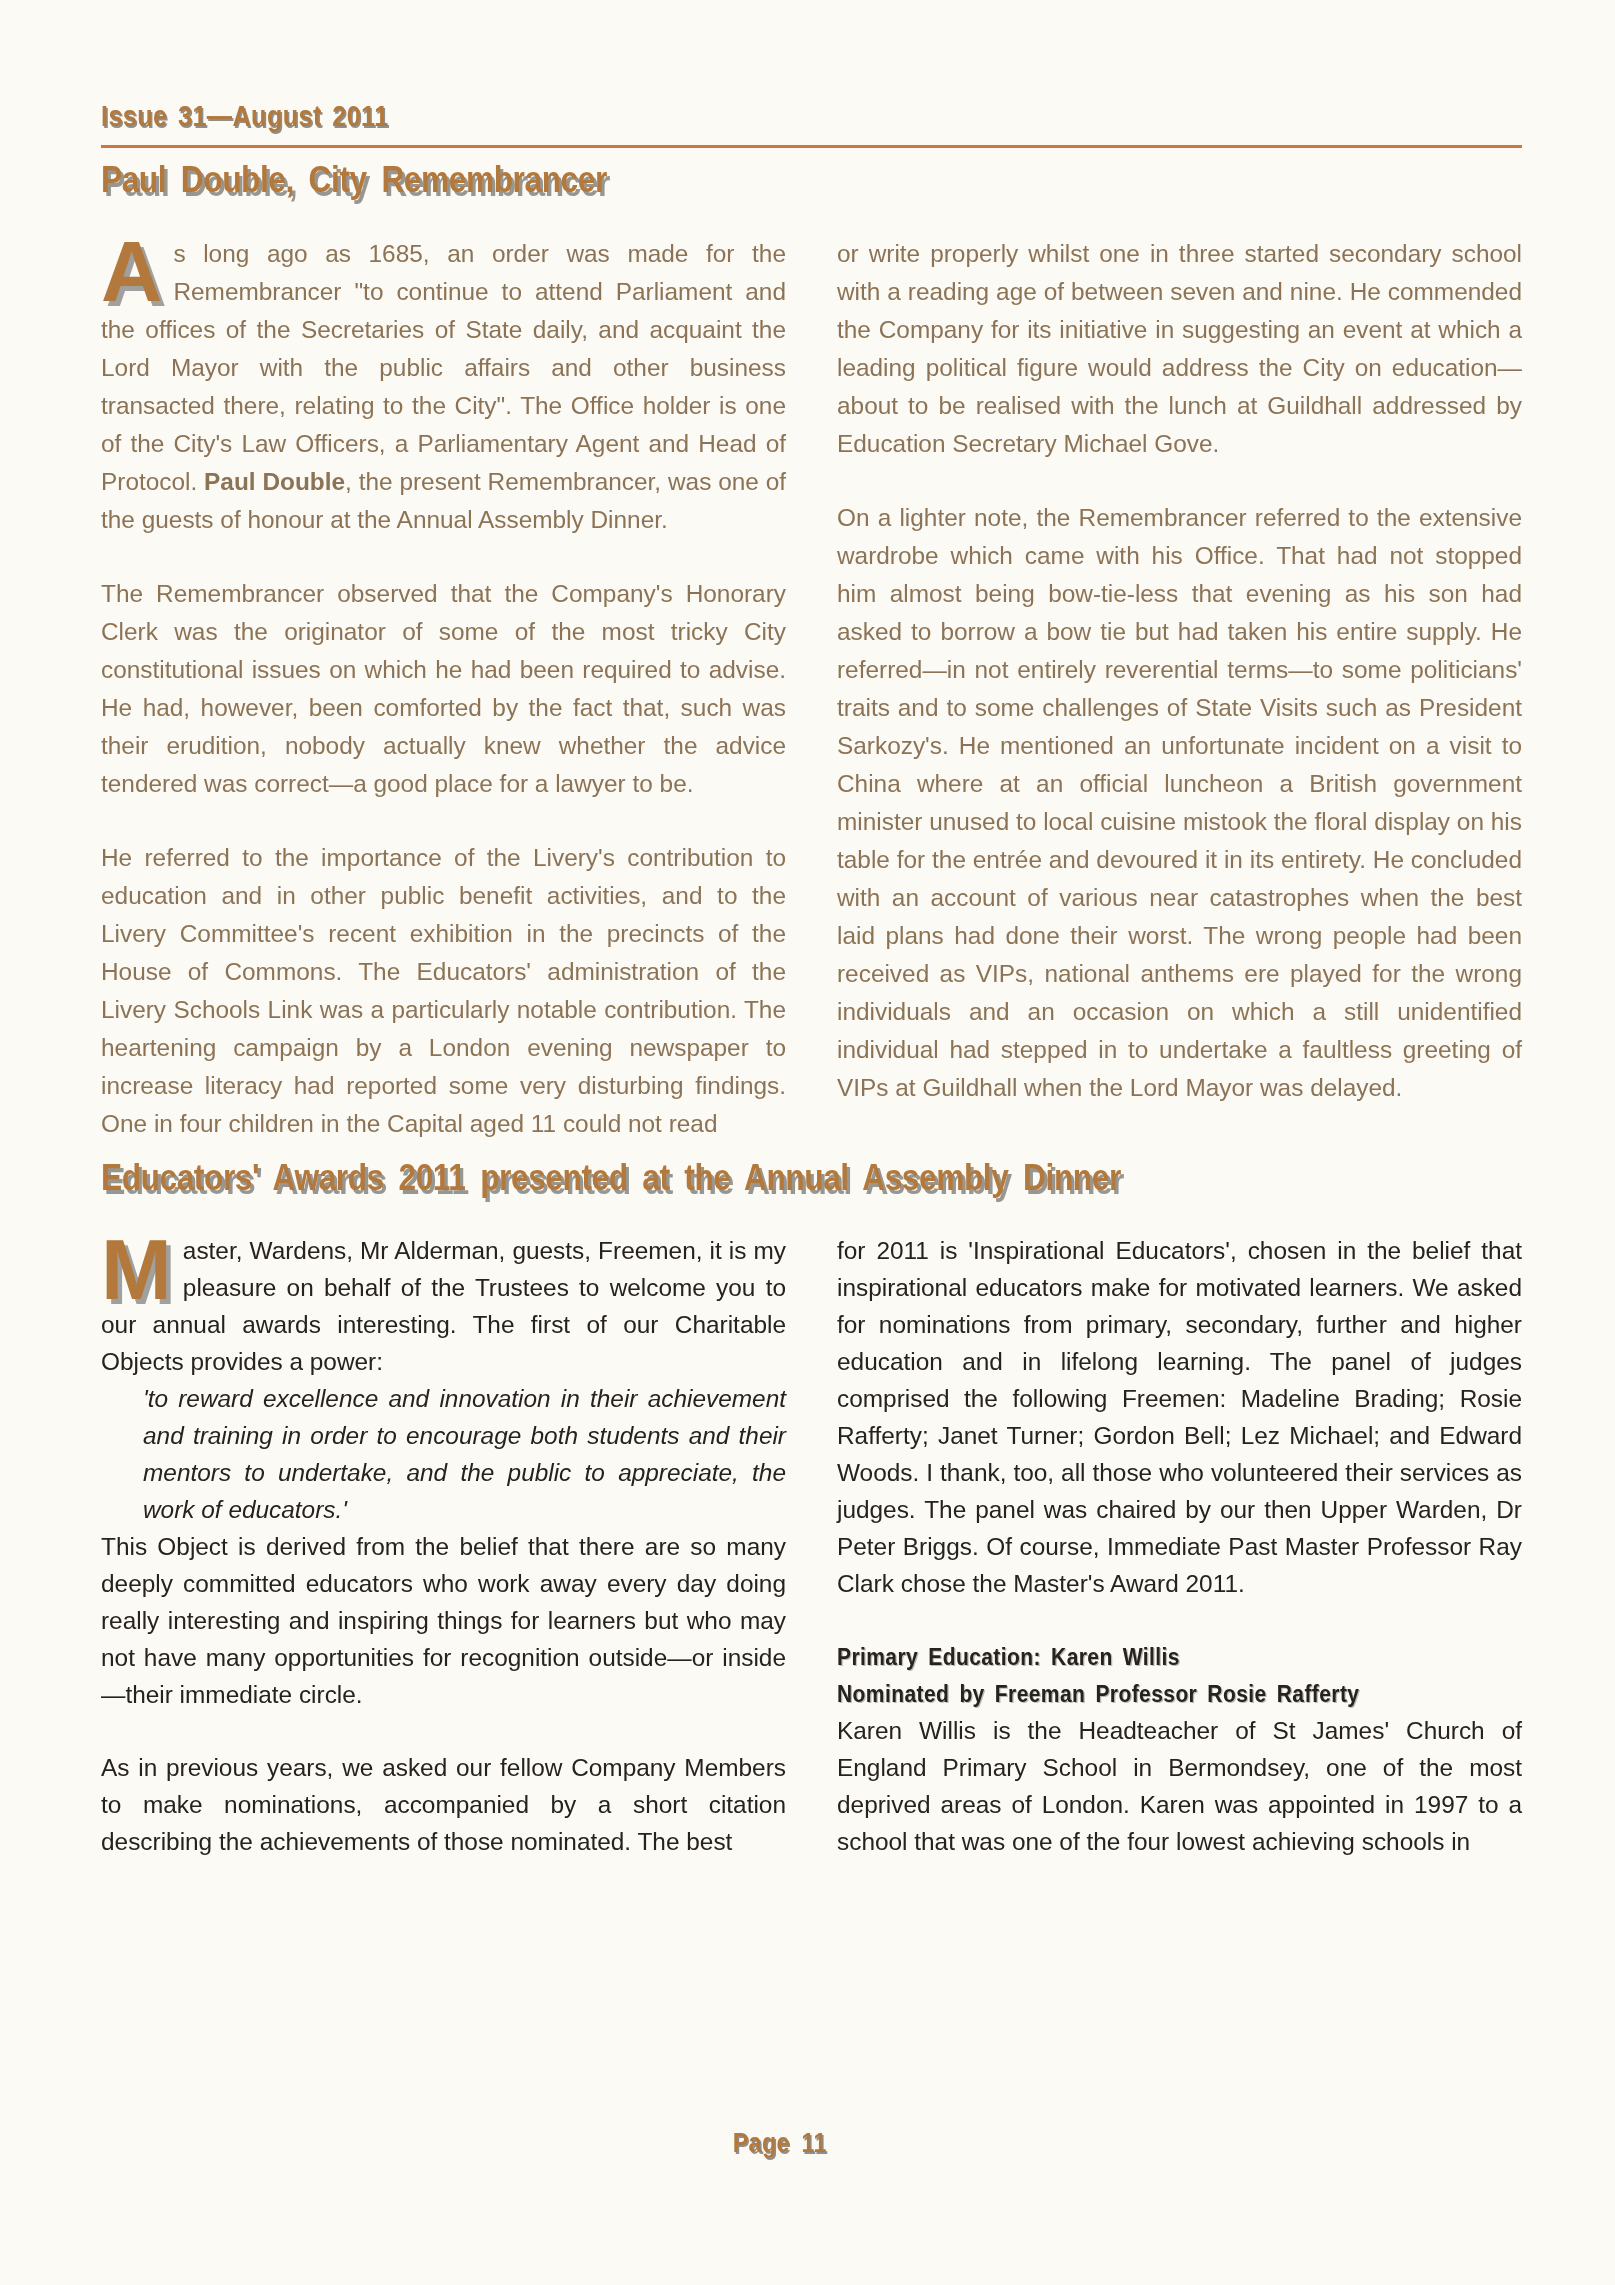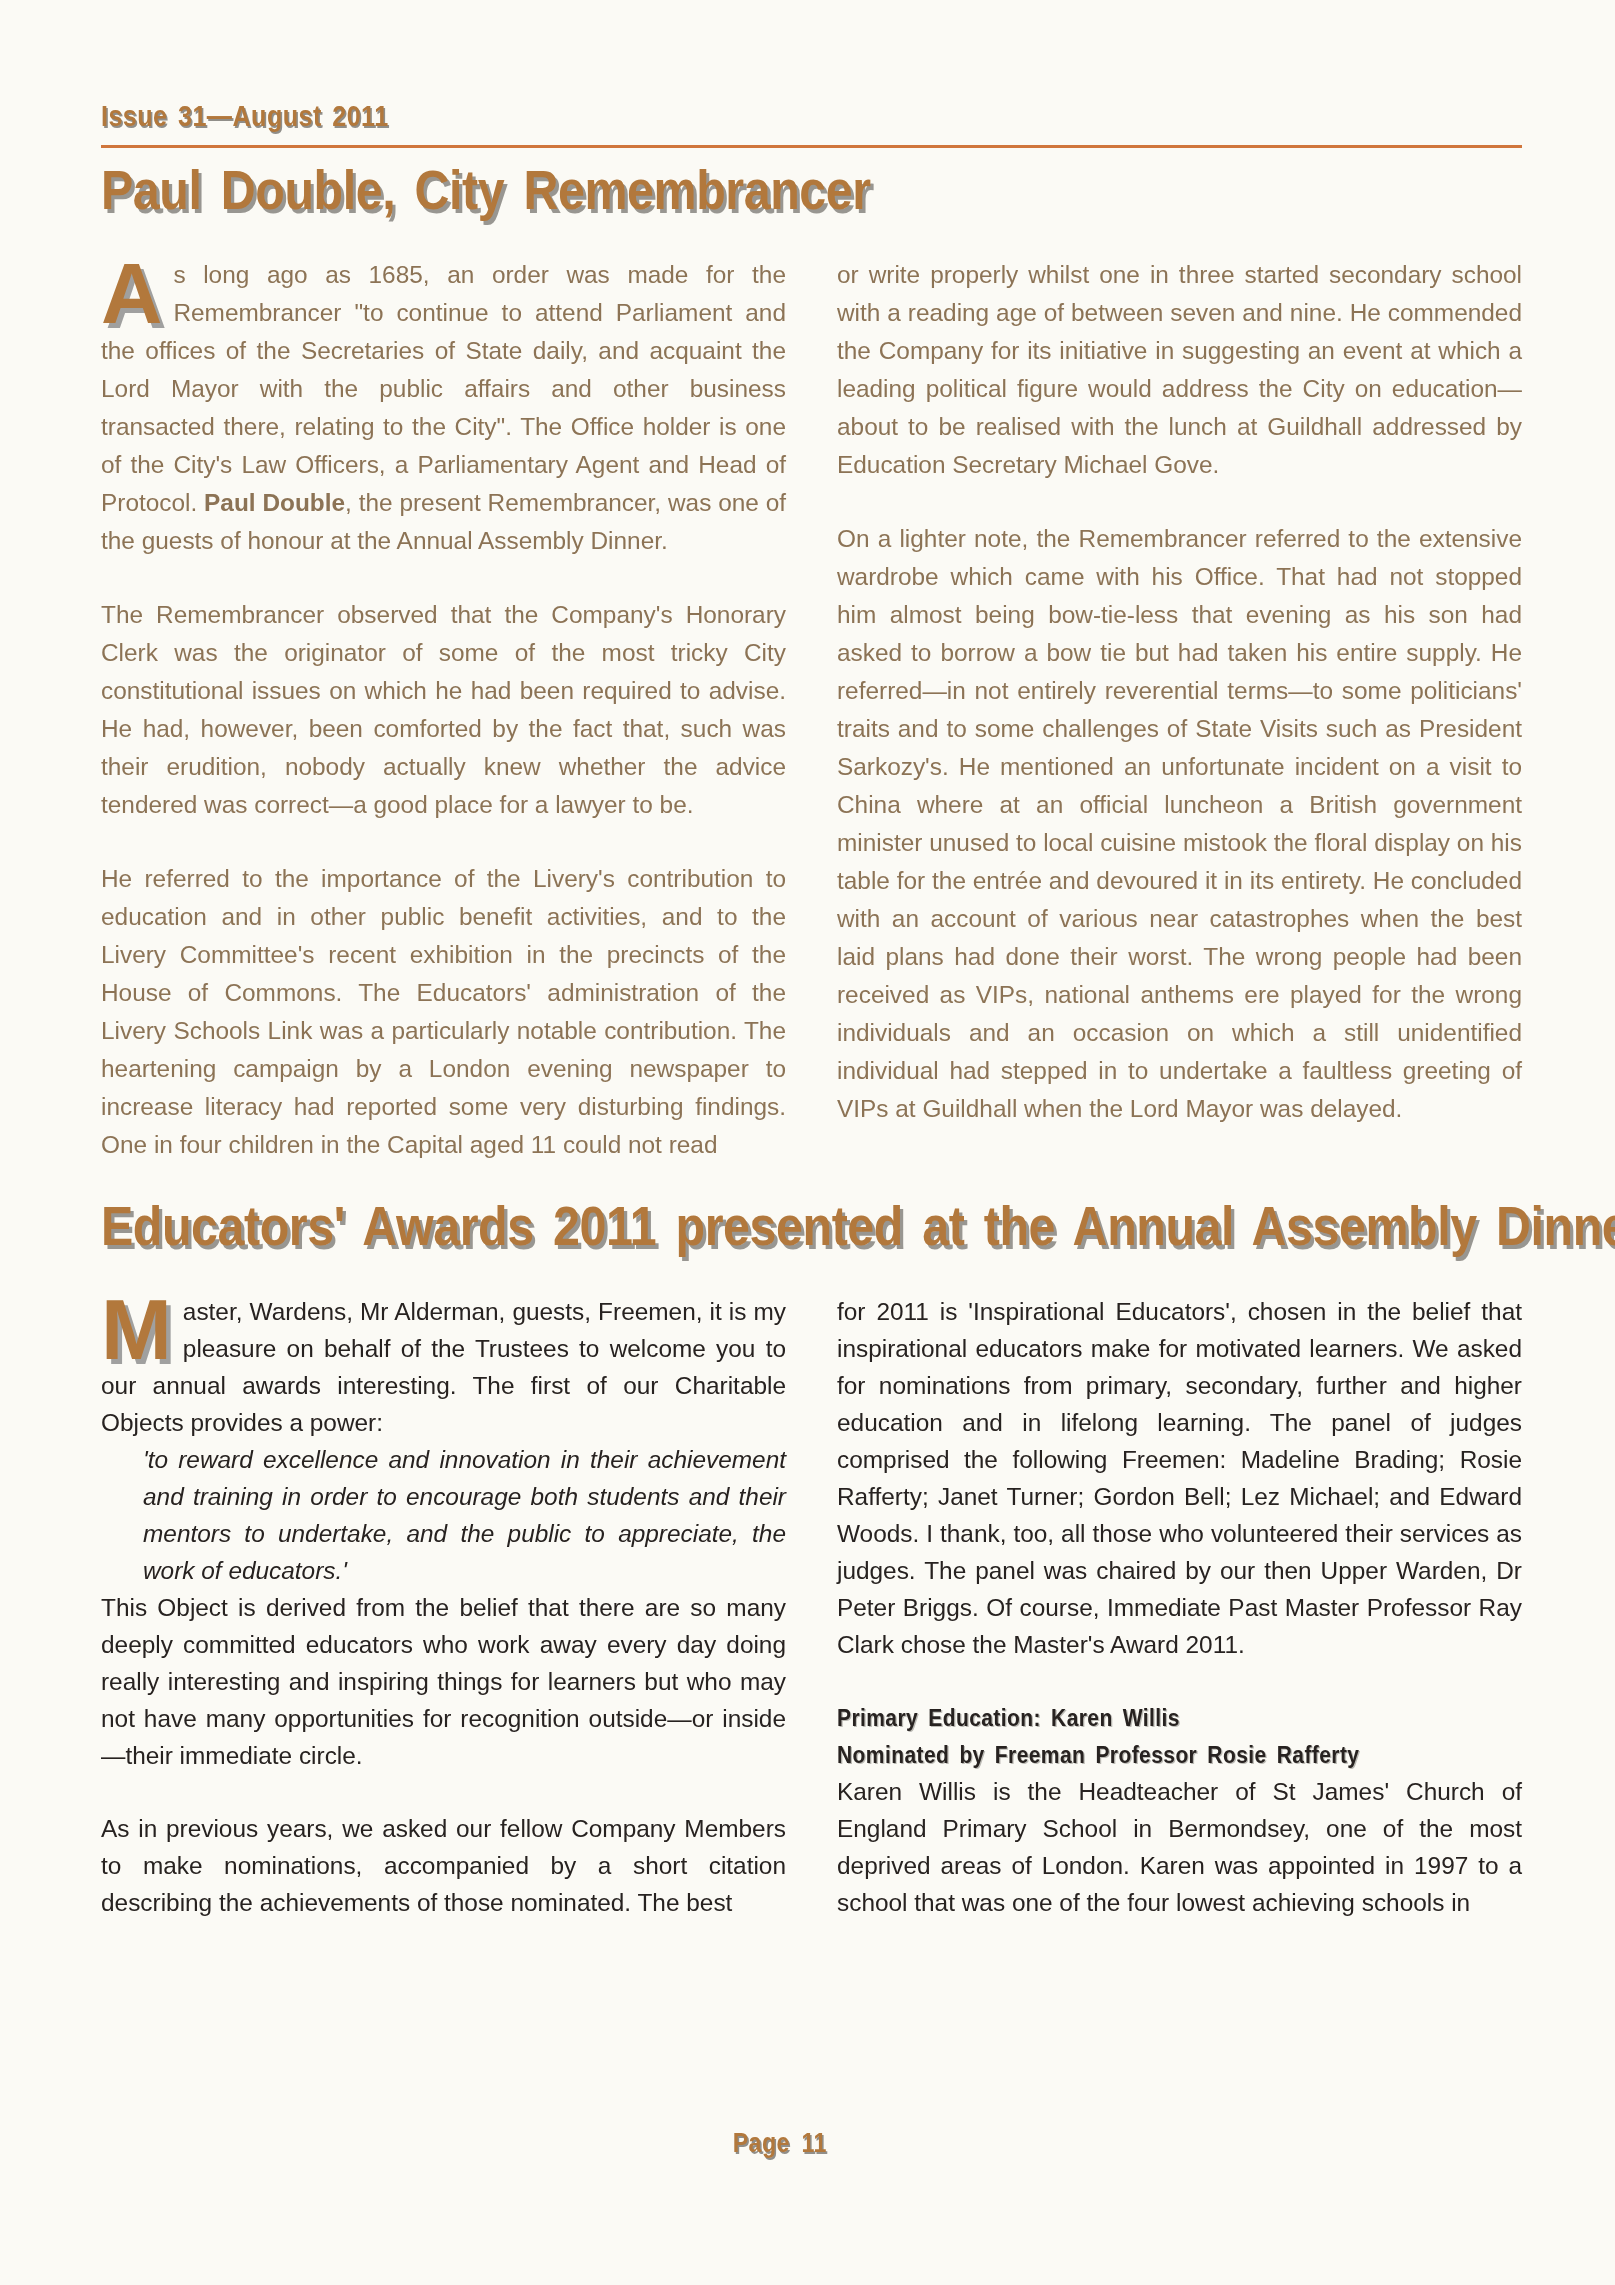--- a/index.html
+++ b/index.html
@@ -16,27 +16,27 @@
   
   .issue{
     color:#b2783c;font-weight:bold;font-size:30px;line-height:1;
     text-shadow:1.8px 1.8px 0 rgba(125,122,118,.85);
   }
   .issue-inner{display:inline-block;transform:scaleX(.84);transform-origin:0 50%;
     letter-spacing:0.5px;word-spacing:3.6px;}
   .rule{height:3.6px;background:#d0763c;margin-top:13.6px;}
   
   .title{
-    color:#b2783c;font-weight:bold;font-size:55px;line-height:1.15;
+    color:#b2783c;font-weight:bold;font-size:36px;line-height:1.15;
     text-shadow:3.6px 3.6px 0 rgba(128,125,120,.8);
     margin-top:11px;white-space:nowrap;
   }
   .title-inner{display:inline-block;transform:scaleX(.88);transform-origin:0 50%;
     letter-spacing:-0.5px;word-spacing:7.2px;}
-  .title2{margin-top:31px;}
+  .title2{margin-top:14px;}
   
   .cols{display:flex;gap:51px;margin-top:34px;}
   .col{flex:1 1 0;min-width:0;}
   .a1 .col p{
     font-size:24.4px;line-height:38px;color:#8c7355;
     text-align:justify;margin:0 0 0 0;hyphens:none;
   }
   .a2 .col p{
     font-size:24.4px;line-height:37px;color:#272220;
     text-align:justify;margin:0;hyphens:none;

